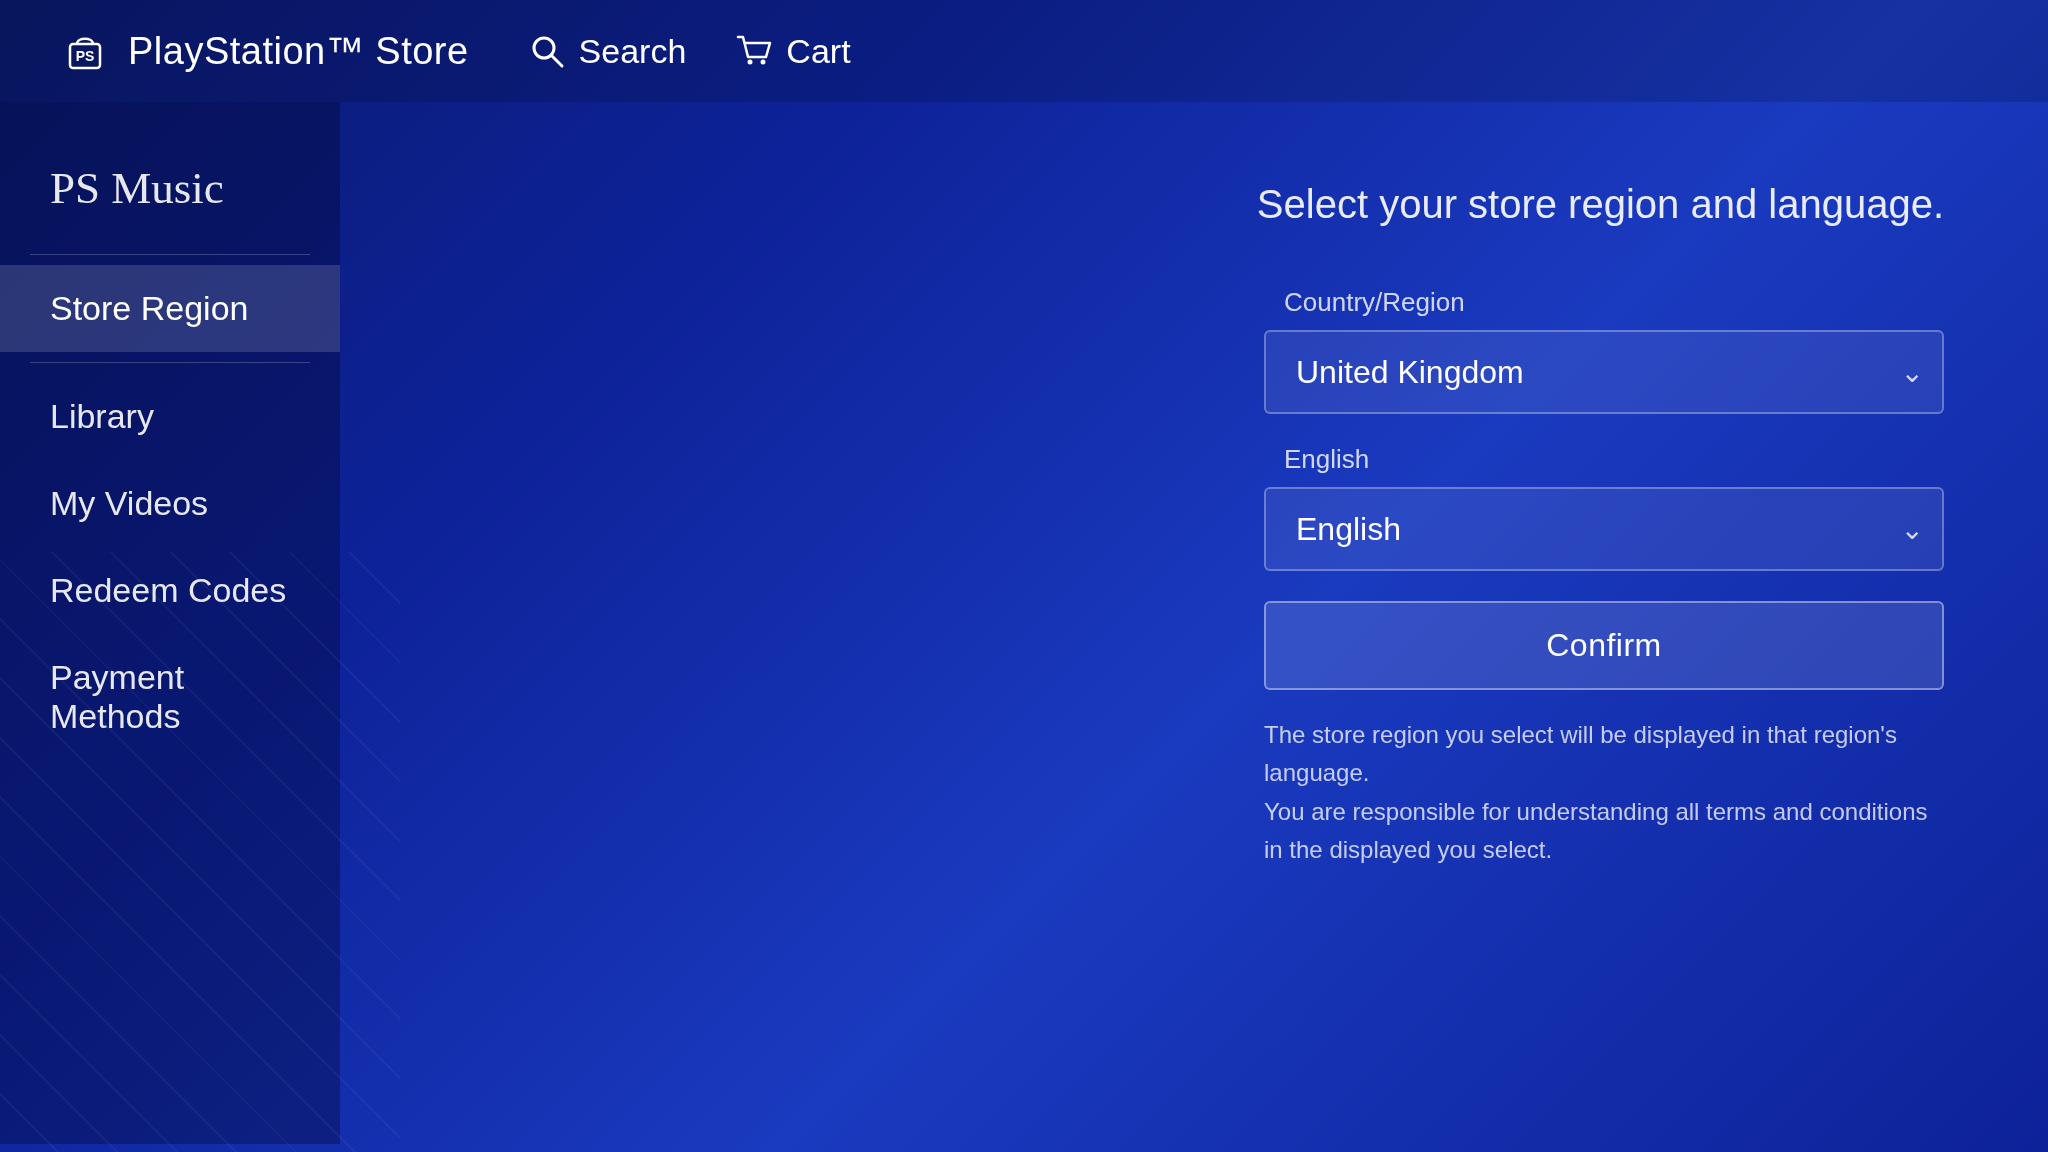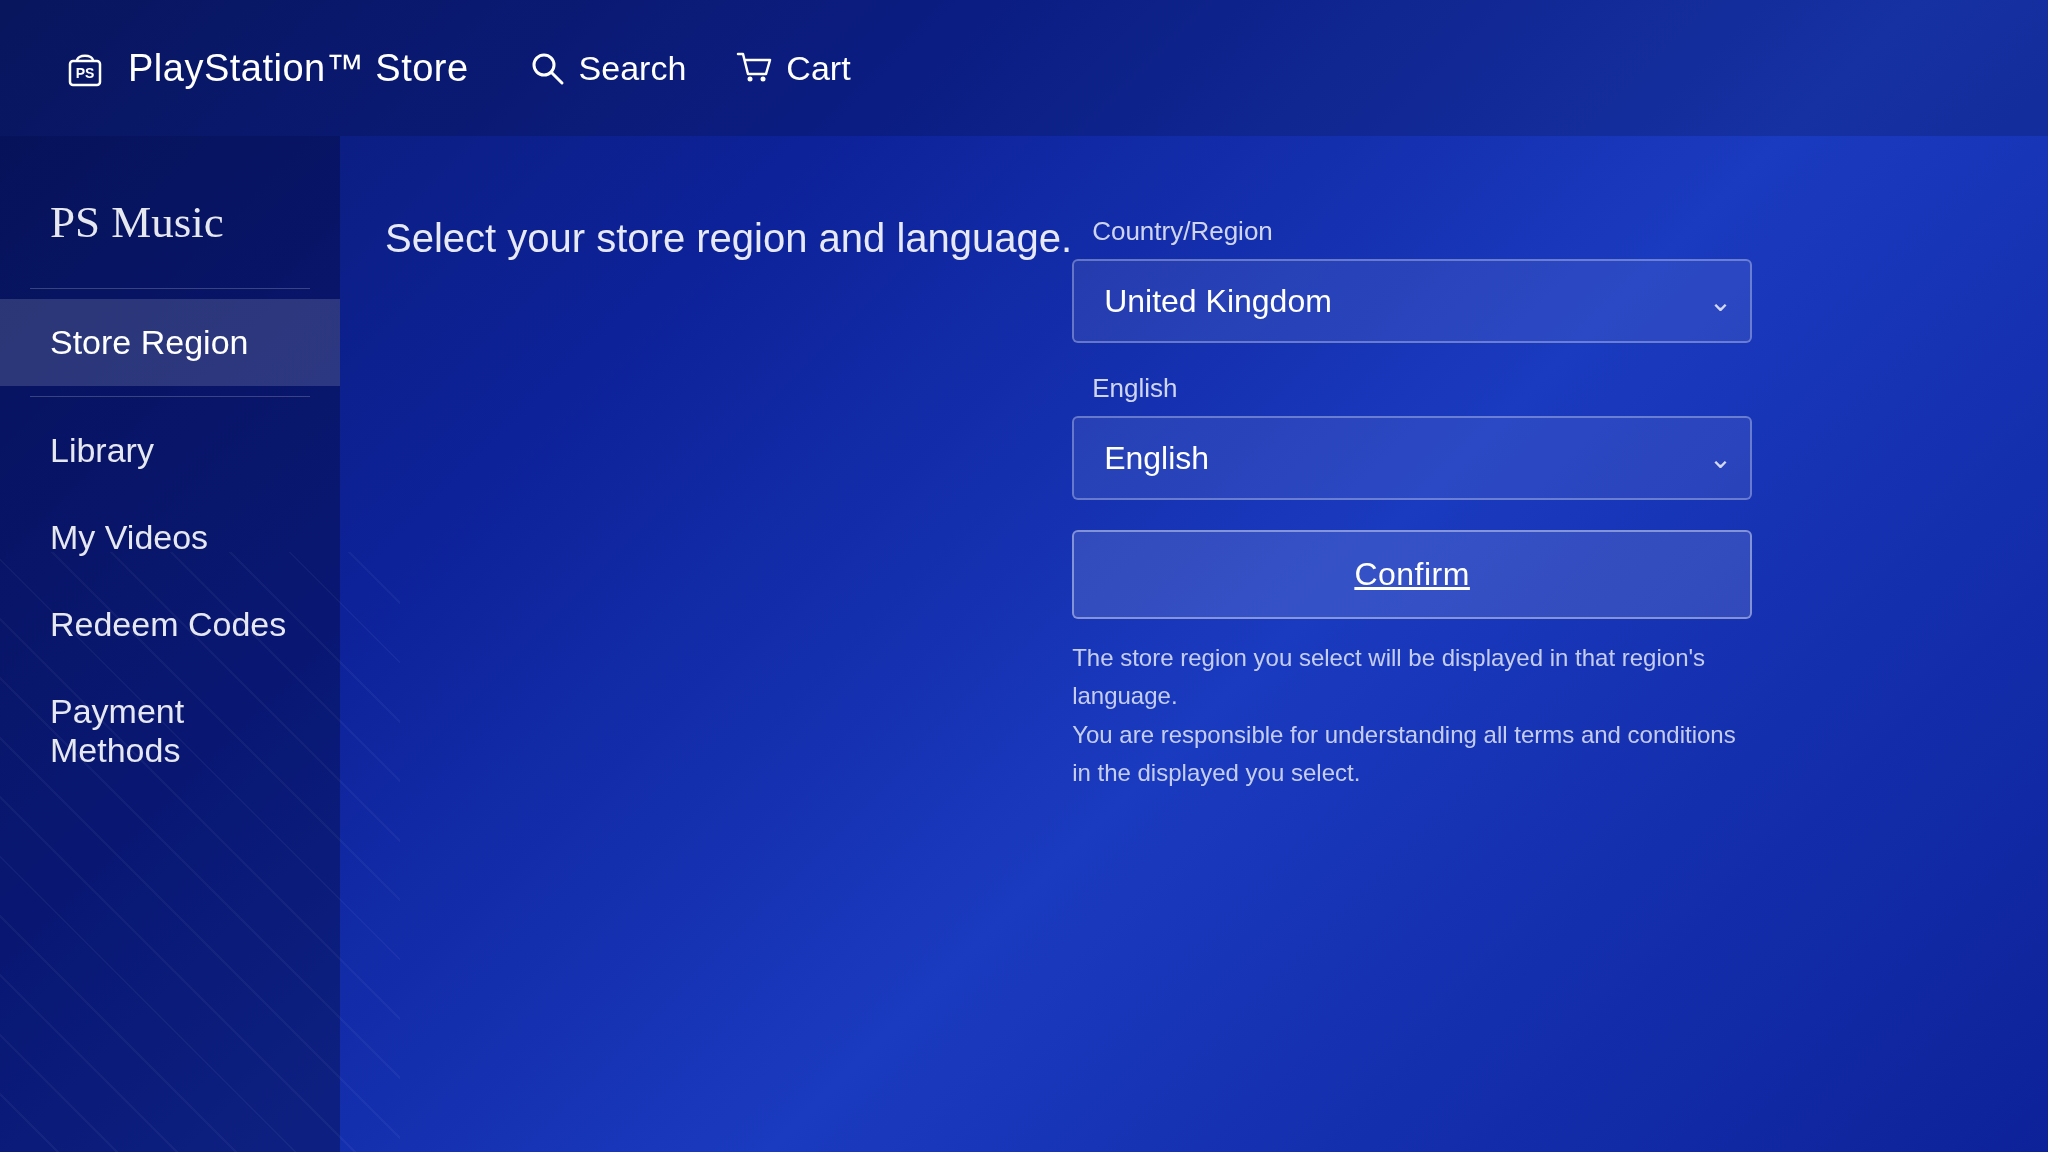--- a/index.html
+++ b/index.html
@@ -35,21 +35,21 @@
       );
       pointer-events: none;
     }
 
     
     .header {
       display: flex;
       align-items: center;
       padding: 36px 60px;
       gap: 60px;
-      height: 136px;
+      height: 102px;
       background: rgba(0,0,0,0.15);
     }
 
     .brand {
       display: flex;
       align-items: center;
       gap: 18px;
       text-decoration: none;
       color: white;
     }
@@ -116,24 +116,24 @@
 
     .sidebar-divider {
       height: 1px;
       background: rgba(255,255,255,0.2);
       margin: 10px 30px;
     }
 
     
     .main-content {
       flex: 1;
-      padding: 80px 45px;
-      display: flex;
-      flex-direction: row;
-      align-items: flex-start;
+      padding: 80px 104px;
+      display: flex;
+      flex-direction: column;
+      align-items: flex-end;
     }
 
     .page-title {
       font-size: 40px;
       font-weight: 400;
       color: rgba(255,255,255,0.9);
       margin-bottom: 60px;
       text-align: center;
     }
 
@@ -183,23 +183,22 @@
 
     .confirm-btn {
       width: 100%;
       padding: 24px;
       background: rgba(255,255,255,0.12);
       border: 2px solid rgba(255,255,255,0.4);
       border-radius: 6px;
       color: white;
       font-size: 32px;
       cursor: pointer;
-      margin-bottom: 20px;
+      margin-bottom: 26px;
       letter-spacing: 0.5px;
-      text-decoration: underline;
     }
 
     .disclaimer-text {
       font-size: 24px;
       color: rgba(255,255,255,0.75);
       line-height: 1.6;
     }
 
     .sidebar-top-item {
       padding: 20px 50px 30px;

